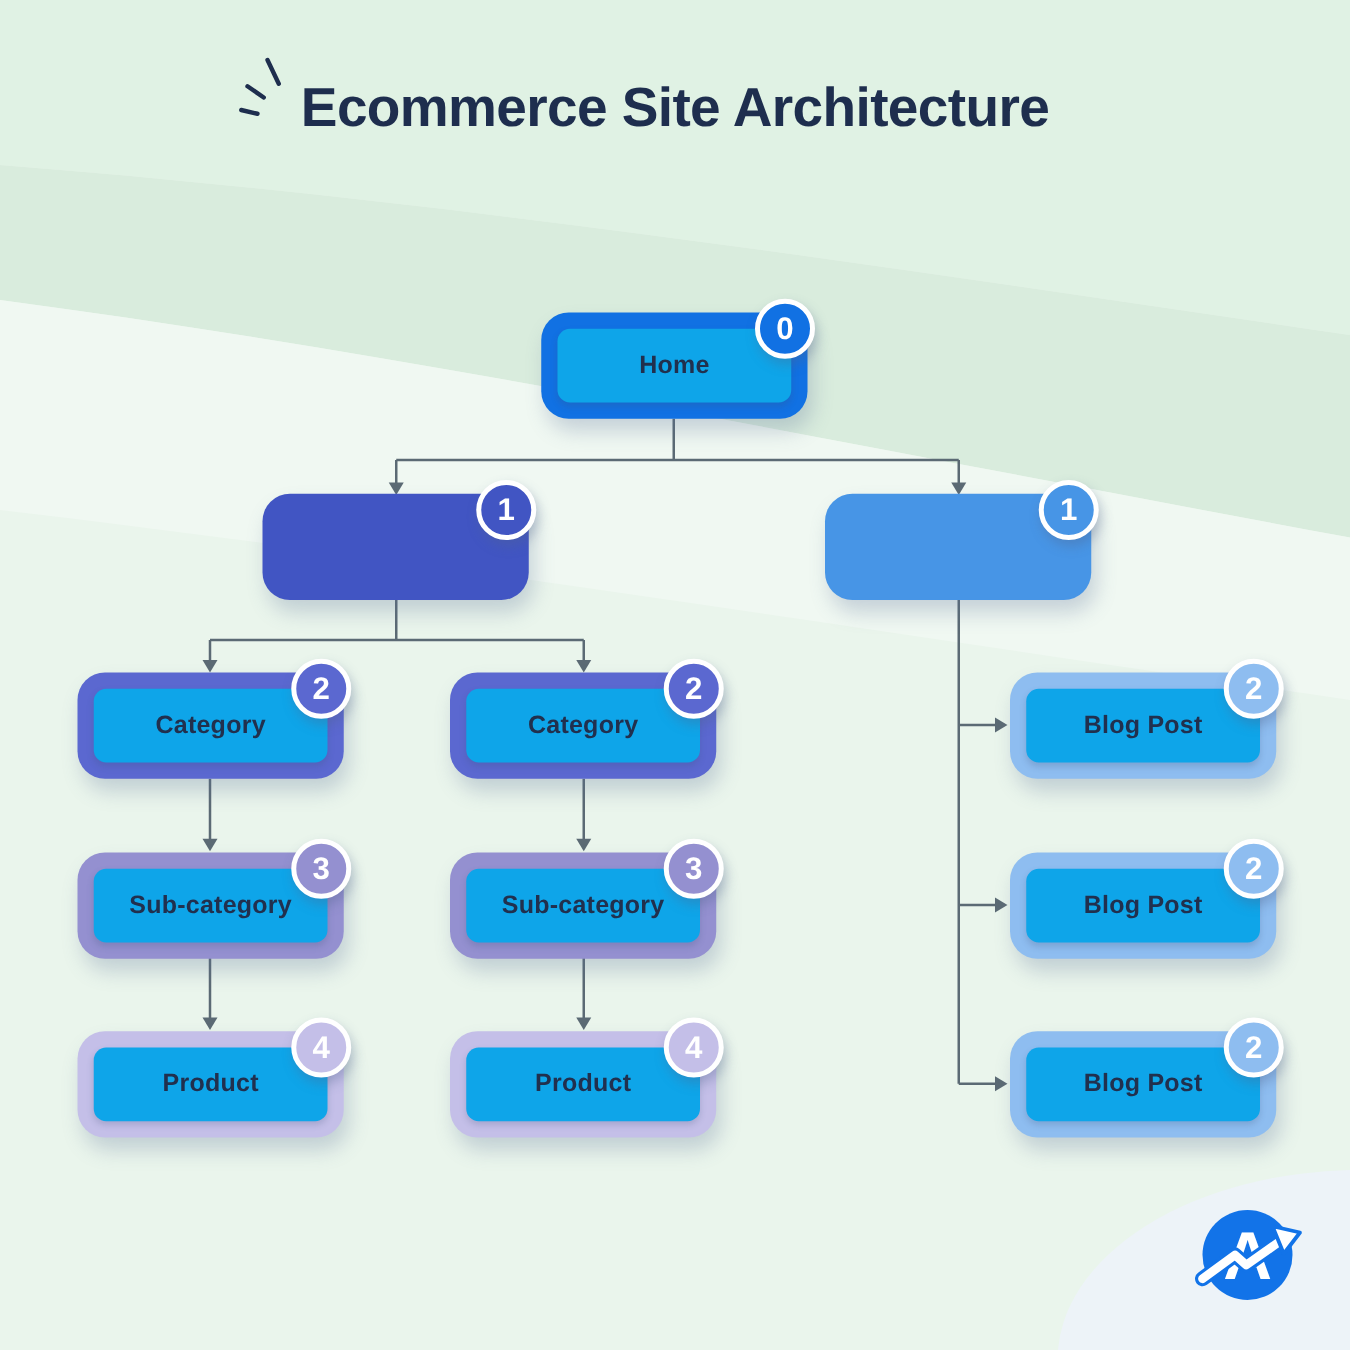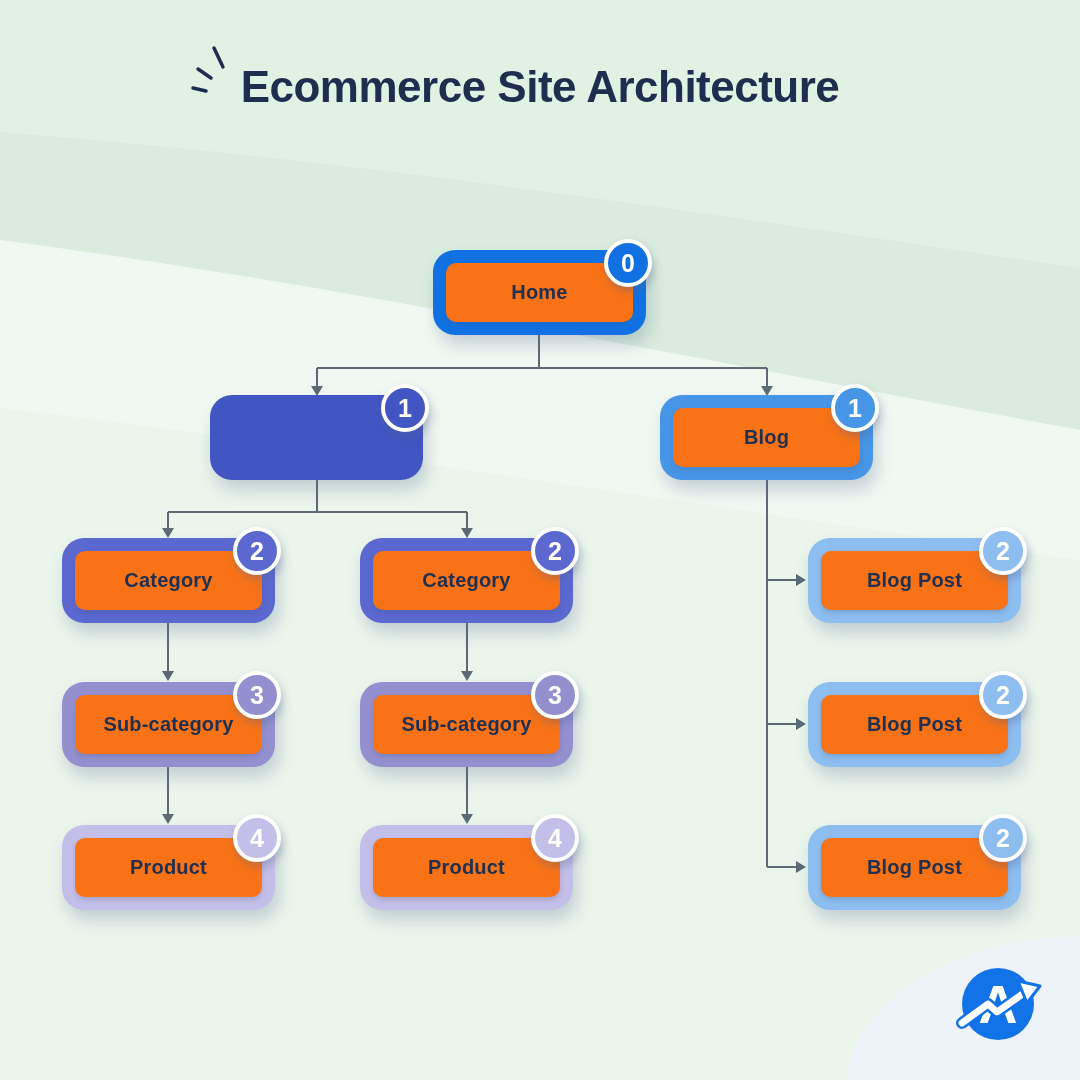--- a/index.html
+++ b/index.html
@@ -5,21 +5,21 @@
   html,body{margin:0;padding:0;}
   body{font-family:"Liberation Sans",sans-serif;background:#cfd8dc;}
   #canvas{position:relative;width:1080px;height:1080px;overflow:hidden;background:#eaf5ec;}
   #bg-waves,#connectors,#corner-art{position:absolute;left:0;top:0;}
   #connectors{z-index:2;}
   .title{position:absolute;left:0;top:62px;width:100%;text-align:center;
          font-size:44px;font-weight:700;letter-spacing:-0.5px;color:#1e2e4e;z-index:3;}
   .sparkle{position:absolute;left:0;top:0;z-index:3;}
   .node{position:absolute;width:213px;height:85px;border-radius:22px;background:var(--c,#999);
         box-shadow:4px 10px 16px rgba(90,110,150,0.28);z-index:4;}
-  .node .inner{position:absolute;left:13px;top:13px;right:13px;bottom:13px;background:#f97316;
+  .node .inner{position:absolute;left:13px;top:13px;right:13px;bottom:13px;background:#0ea5e9;
         border-radius:10px;display:flex;align-items:center;justify-content:center;
         box-shadow:0 3px 5px rgba(60,80,120,0.22);}
   .node .label{font-size:20px;font-weight:700;color:#21304e;letter-spacing:0.2px;white-space:nowrap;}
   .node .badge{position:absolute;top:-11px;right:-6px;width:40px;height:40px;border-radius:50%;
         background:var(--c,#999);border:4px solid #ffffff;color:#ffffff;font-size:25px;font-weight:700;
         display:flex;align-items:center;justify-content:center;z-index:5;
         box-shadow:2px 5px 9px rgba(80,100,140,0.35);}
   #logo{position:absolute;left:0;top:0;z-index:6;}
 </style>
 </head>
@@ -80,23 +80,20 @@
         <span class="label">Home</span>
       </span>
   </div>
 
   <div class="node" style="left: 210px; top: 395px; --c: #4155c3;">
     <span class="badge">1</span>
   </div>
 
   <div class="node" style="left: 660px; top: 395px; --c: #4795e6;">
     <span class="badge">1</span>
-    <span class="inner">
-        <span class="label">Blog</span>
-      </span>
   </div>
 
   <div class="node" style="left: 62px; top: 538px; --c: #5b68d0;">
     <span class="badge">2</span>
     <span class="inner">
         <span class="label">Category</span>
       </span>
   </div>
 
   <div class="node" style="left: 360px; top: 538px; --c: #5b68d0;">

